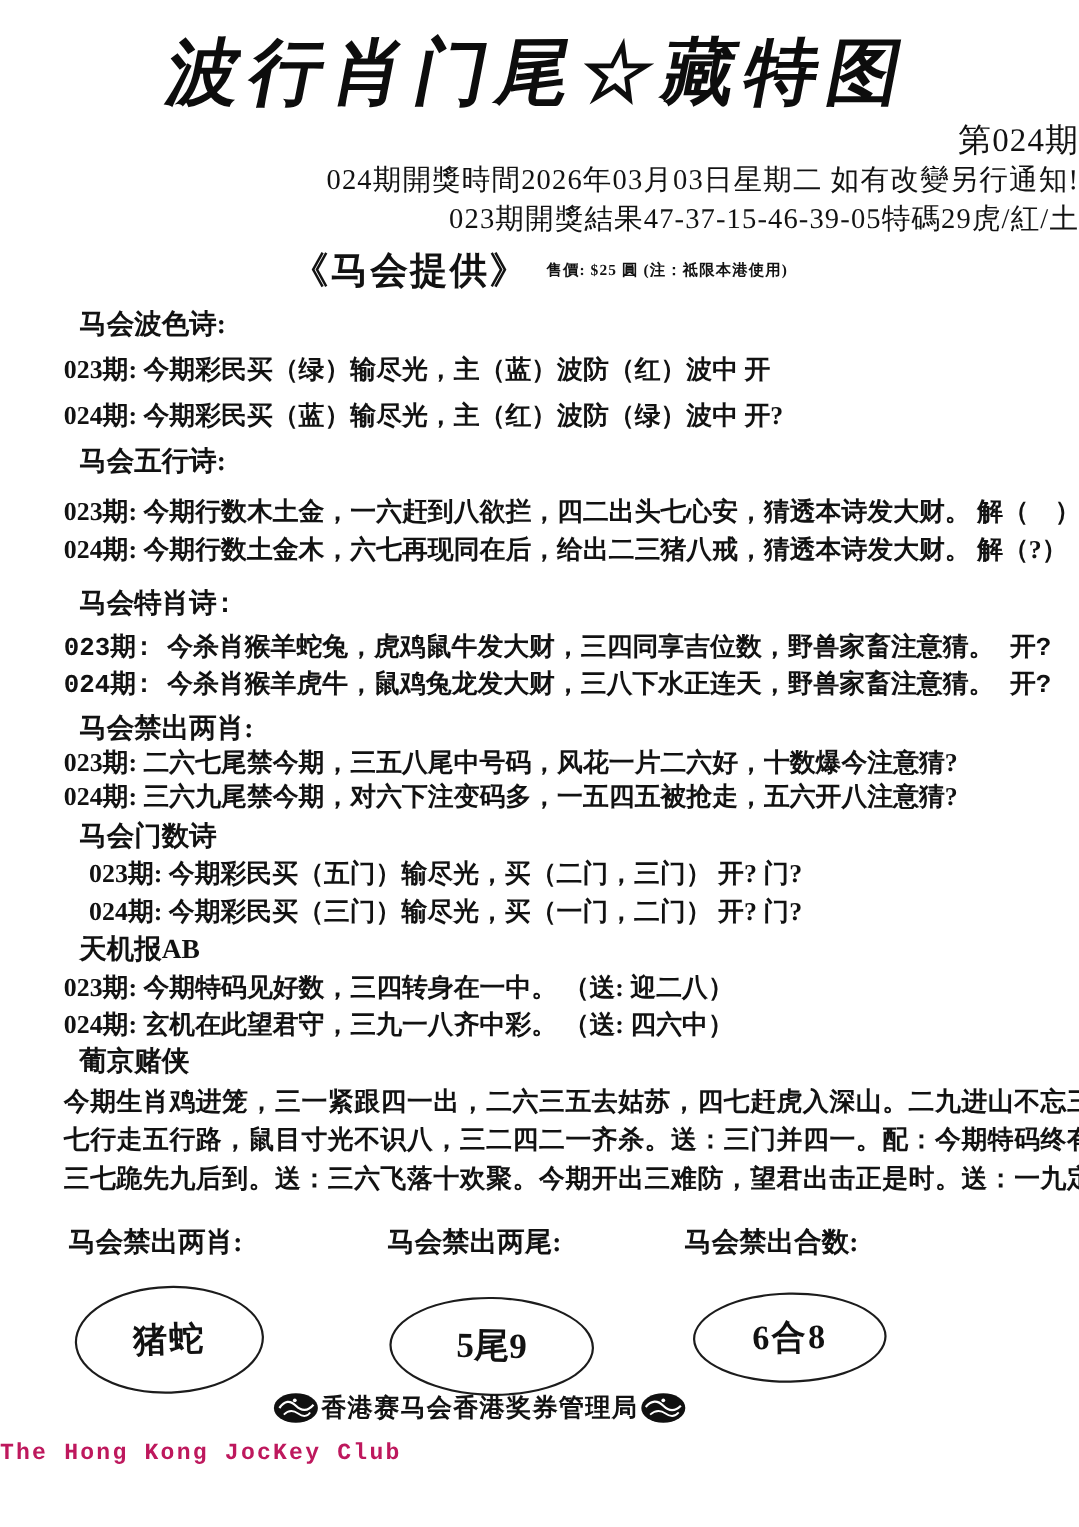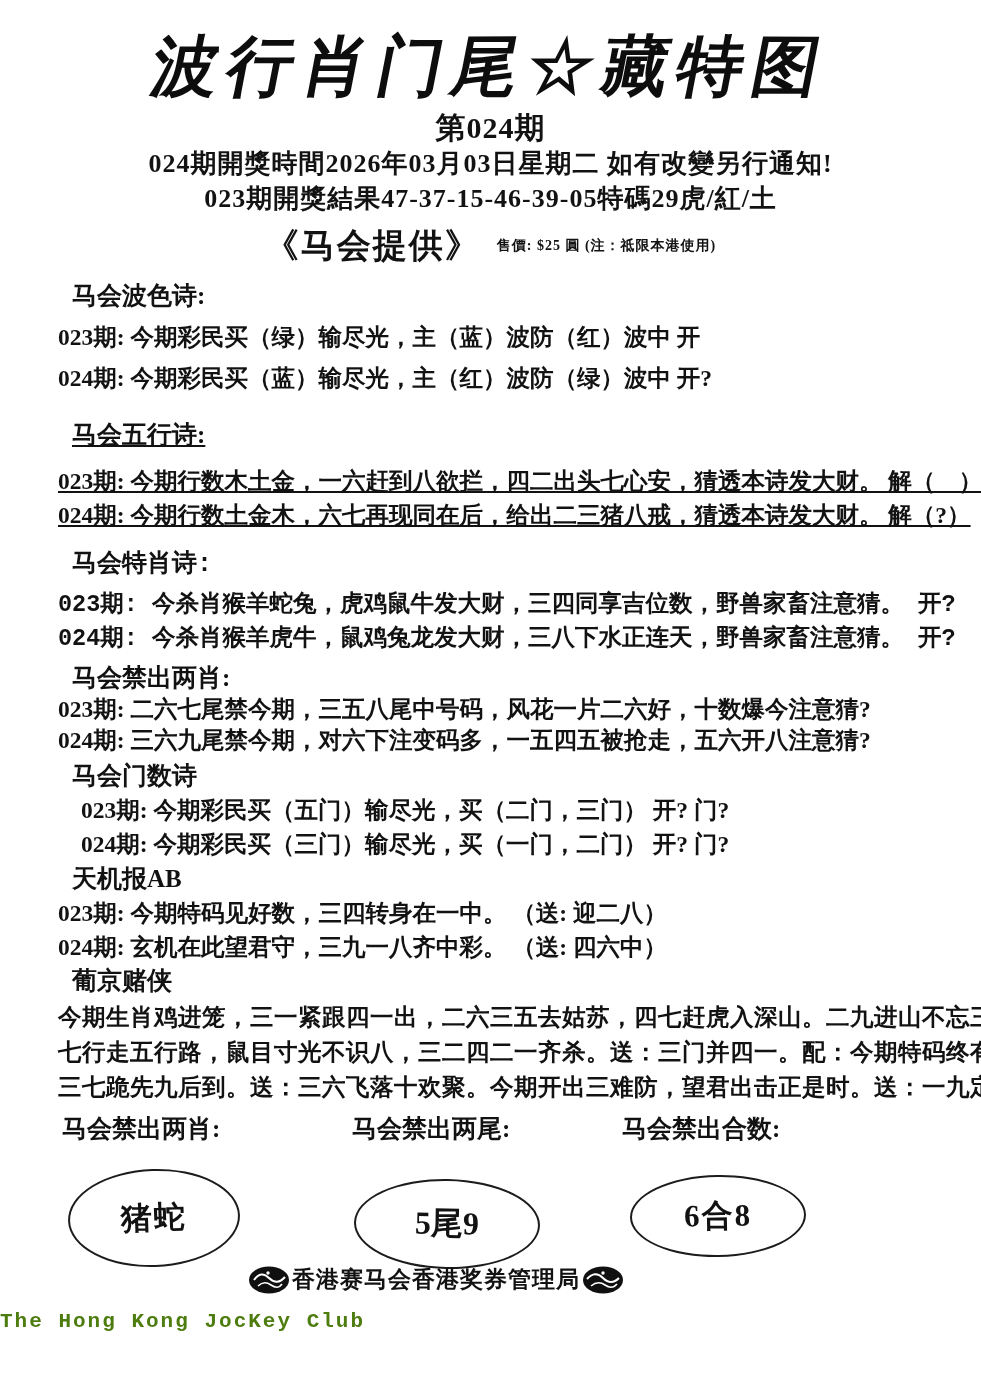--- a/index.html
+++ b/index.html
@@ -6,33 +6,33 @@
   .sheet{
     position:relative;width:981px;height:1388px;background:#fff;color:#121212;
     font-family:"Liberation Serif","DejaVu Serif",serif;overflow:hidden;
   }
   
   .title-art{
     margin-top:26px;text-align:center;font-size:66px;line-height:82px;
     font-weight:900;letter-spacing:9px;white-space:nowrap;
     transform:skewX(-11deg);color:#0d0d0d;
   }
-  .center{text-align:center;font-weight:700;}
+  .center{text-align:right;font-weight:400;}
   .issue{font-size:30px;line-height:36px;margin-top:2px;letter-spacing:1px;}
   .meta{font-size:26px;line-height:34px;margin-top:1px;letter-spacing:1px;}
   .provider-row{text-align:center;margin-top:7px;white-space:nowrap;}
   .provider{font-size:34px;font-weight:700;letter-spacing:2px;vertical-align:middle;}
   .price{font-size:14px;font-weight:700;margin-left:12px;vertical-align:middle;letter-spacing:1px;}
   
   .bodytext{padding:6px 40px 0 58px;}
   .sec{margin:0;}
   .sec-heading{font-size:25px;font-weight:700;margin-left:14px;line-height:30px;}
   .sec-line{font-size:23.5px;font-weight:700;line-height:30px;white-space:nowrap;}
   .s1{margin-top:6px;} .s1 .sec-line{margin-top:11px;}
-  .s2{margin-top:27px;text-decoration:underline;} .s2 .sec-heading{margin-bottom:16px;} .s2 .sec-line{margin-top:4px;}
+  .s2{margin-top:12px;} .s2 .sec-heading{margin-bottom:16px;} .s2 .sec-line{margin-top:4px;}
   .s3{margin-top:20px;font-family:Liberation Mono, monospace;} .s3 .sec-heading{margin-bottom:10px;} .s3 .sec-line{margin-top:4px;}
   .s4{margin-top:9px;} .s4 .sec-line{margin-top:1px;}
   .s5{margin-top:6px;} .s5 .sec-line{margin-top:4px;margin-left:23px;}
   .s6{margin-top:5px;} .s6 .sec-line{margin-top:4px;letter-spacing:1px;}
   .s7{margin-top:5px;} .s7 .sec-line{margin-top:4px;}
   .s8{margin-top:4px;}
   .para-line{font-size:23.5px;font-weight:700;line-height:35px;white-space:nowrap;letter-spacing:0.5px;}
   .para{margin-top:4px;}
   
   .bans{position:absolute;top:1112px;left:0;width:981px;}
@@ -46,21 +46,21 @@
   }
   .c1 .ban-oval{width:168px;height:94px;margin-top:24px;margin-left:6px;transform:rotate(-2deg);font-size:31px;letter-spacing:2px;}
   .c2 .ban-oval{width:182px;height:86px;margin-top:34px;margin-left:2px;transform:rotate(1deg);font-size:32px;}
   .c3 .ban-oval{width:172px;height:78px;margin-top:30px;margin-left:8px;transform:rotate(-1deg);font-size:31px;letter-spacing:2px;}
   
   .brand{position:absolute;top:1264px;left:0;width:872px;}
   .brand-row{display:flex;align-items:center;justify-content:center;gap:2px;}
   .stamp{display:inline-block;width:42px;height:30px;}
   .org-cn{font-size:23px;font-weight:700;letter-spacing:1px;}
   .org-en{margin-top:15px;font-family:"Liberation Mono","DejaVu Sans Mono",monospace;
-          font-size:21px;font-weight:700;letter-spacing:2px;color:#4d7c0f;}
+          font-size:21px;font-weight:700;letter-spacing:2px;color:#be185d;}
 </style>
 </head>
 <body>
 
 <div class="sheet">
 
   <div class="title-art">波行肖门尾☆藏特图</div>
   <div class="center issue">第024期</div>
   <div class="center meta">024期開獎時間2026年03月03日星期二 如有改變另行通知!</div>
   <div class="center meta">023期開獎結果47-37-15-46-39-05特碼29虎/紅/土</div>

